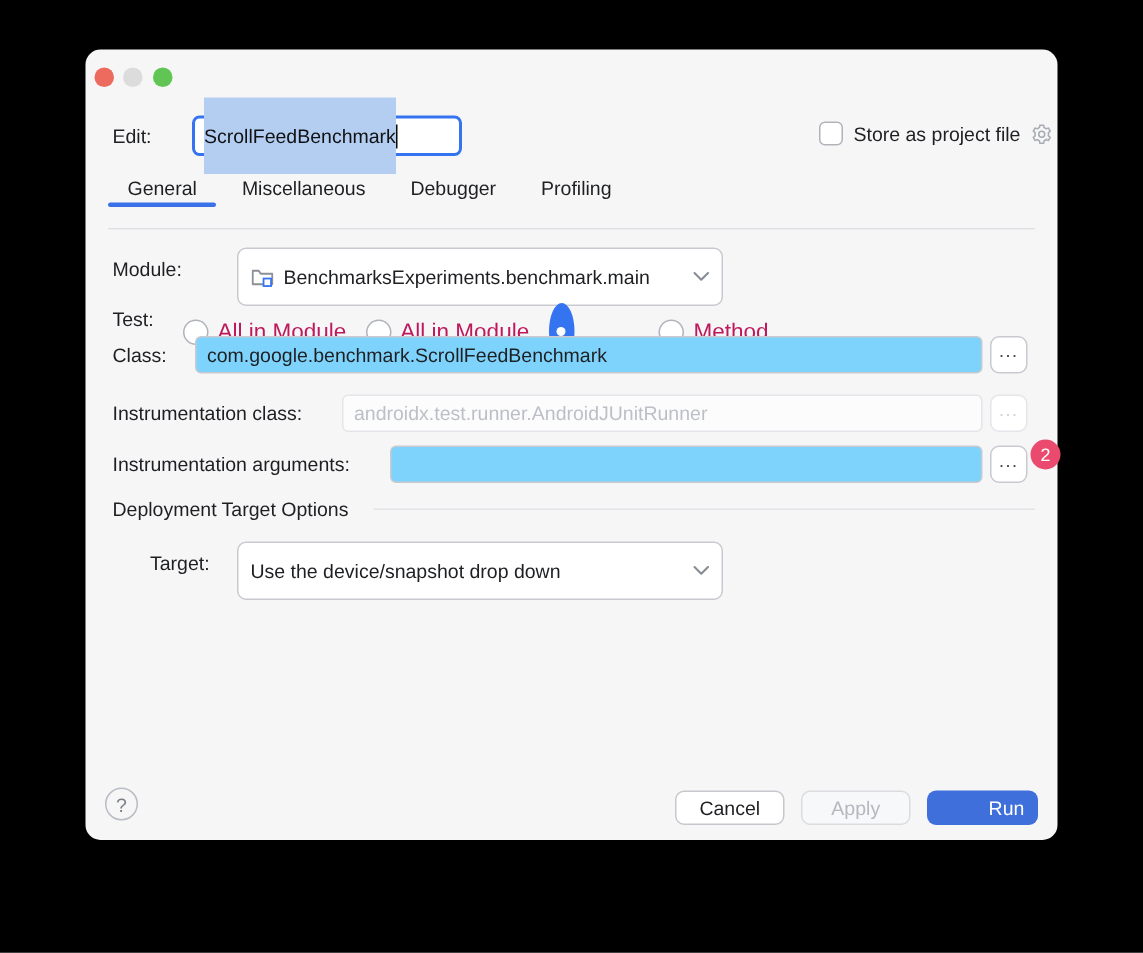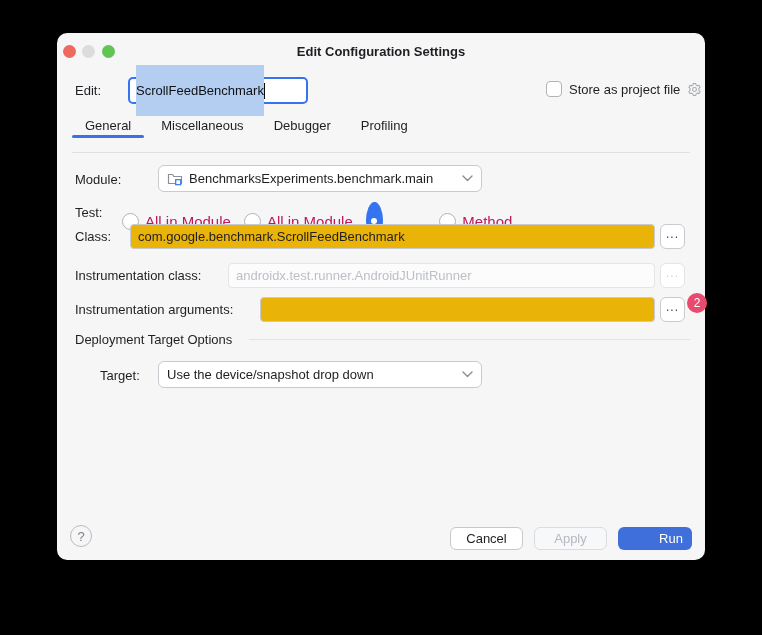--- a/index.html
+++ b/index.html
@@ -28,24 +28,24 @@
         border:1px solid #B0B3BA; display:flex; align-items:center; justify-content:center; flex:none; }
   .cb.checked { background:#3574F0; border-color:#3574F0; }
   
   .tabs { left:15px; top:79px; display:flex; gap:4px; }
   .tab { position:relative; height:26px; padding:0 13px; font-size:13px; color:#1E1F22;
          display:flex; align-items:center; cursor:default; }
   .tab.active::after { content:""; position:absolute; left:0; right:0; bottom:0;
                        height:3px; border-radius:2px; background:#3B71E8; }
   .tabdiv { left:15px; top:119px; width:618px; height:1px; background:#DFE1E4; }
   
-  .combo { height:27px; background:#fff; border:1px solid #C8CACF; border-radius:6px;
+  .combo { height:39px; background:#fff; border:1px solid #C8CACF; border-radius:6px;
            display:flex; align-items:center; gap:6px; padding:0 8px; font-size:13px; color:#1E1F22; }
   .combo .chev { margin-left:auto; }
-  .field { height:25px; background:#eab308; border:1px solid #C8CACF; border-radius:4px;
+  .field { height:25px; background:#7dd3fc; border:1px solid #C8CACF; border-radius:4px;
            padding:0 7px; font-size:13px; color:#1E1F22; display:flex; align-items:center;
            white-space:nowrap; overflow:hidden; }
   .field.disabled { background:#FCFCFD; border-color:#E4E5E8; color:#BCC0C6; }
   .browse { width:25px; height:25px; background:#fff; border:1px solid #C8CACF; border-radius:6px;
             font-size:12px; color:#3a3d42; display:flex; align-items:center; justify-content:center;
             letter-spacing:1px; padding-bottom:6px; }
   .browse.disabled { border-color:#E4E5E8; color:#CFD2D7; }
   
   .radiogrp { display:flex; align-items:center; gap:13px; }
   .ritem { display:flex; align-items:flex-end; gap:6px; font-size:15px; color:#be185d; }
@@ -69,21 +69,20 @@
   svg { display:block; }
 </style>
 </head>
 <body>
 
 <div class="dlg">
 
   <span class="tl tl-red"></span>
   <span class="tl tl-gray"></span>
   <span class="tl tl-green"></span>
-  <div class="title">Edit Configuration Settings</div>
 
   <div class="abs lbl" style="left:18px; top:50px;">Edit:</div>
   <div class="abs name-input">
     <span class="sel">ScrollFeedBenchmark</span>
       <span class="caret"></span>
   </div>
   <div class="abs cbrow" style="left:489px; top:48px;">
     <span class="cb"></span>
     <span class="lbl">Store as project file</span>
     <span>

